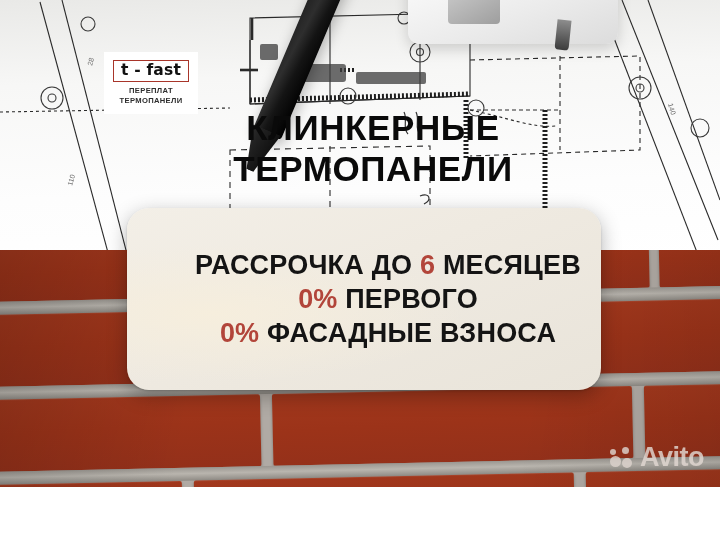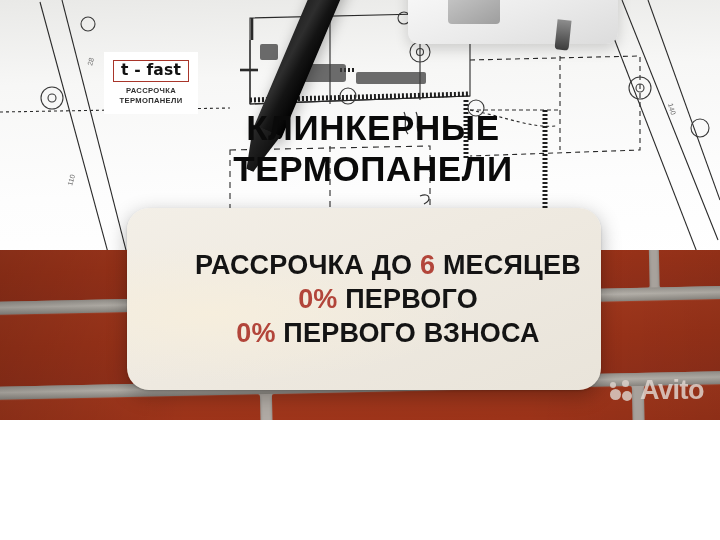--- a/index.html
+++ b/index.html
@@ -1,20 +1,20 @@
 <!DOCTYPE html>
 <html><head>
 <meta charset="utf-8">
 <style>
   * { margin:0; padding:0; box-sizing:border-box; }
   html,body { width:720px; height:540px; overflow:hidden; background:#fff; }
   body { font-family:"Liberation Sans", sans-serif; }
 
   .ad {
-    position:relative; width:720px; height:420px; overflow:hidden;
+    position:relative; width:720px; height:487px; overflow:hidden;
     background:#f2f2f0;
   }
 
   
   .blueprint {
     position:absolute; left:0; top:0; width:720px; height:262px;
     background:
       linear-gradient(178deg,#e9e9e7 0%,#f7f7f6 30%,#fdfdfd 70%,#ffffff 100%);
     overflow:hidden;
   }
@@ -223,21 +223,21 @@
     <div class="tape"></div>
     <div class="tape-inner"></div>
     <div class="tape-clip"></div>
 
     <div class="pencil"></div>
     <div class="pencil-tip"></div>
 
     <div class="logo-plate">
       <div class="logo-box">t - fast</div>
       <div class="logo-sub">
-        <span>РАССРОЧКА</span><br>
+        <span>ПЕРЕПЛАТ</span><br>
         <span>ТЕРМОПАНЕЛИ</span>
       </div>
     </div>
   </div>
 
   <div class="headline">
     <div>КЛИНКЕРНЫЕ</div>
     <div>ТЕРМОПАНЕЛИ</div>
   </div>
 
@@ -267,21 +267,21 @@
   </div>
 
   <div class="card">
     <div class="card-line">
       <span>РАССРОЧКА ДО </span><span class="hl">6</span><span> МЕСЯЦЕВ</span>
     </div>
     <div class="card-line">
       <span class="hl">0%</span><span> ПЕРВОГО</span>
     </div>
     <div class="card-line">
-      <span class="hl">0%</span><span> ПЕРВОГО ВЗНОСА</span>
+      <span class="hl">0%</span><span> ФАСАДНЫЕ ВЗНОСА</span>
     </div>
   </div>
 
   <div class="avito">
     <div class="avito-dots">
       <i class="d4"></i>
         <i class="d1"></i>
         <i class="d2"></i>
         <i class="d3"></i>
     </div>

